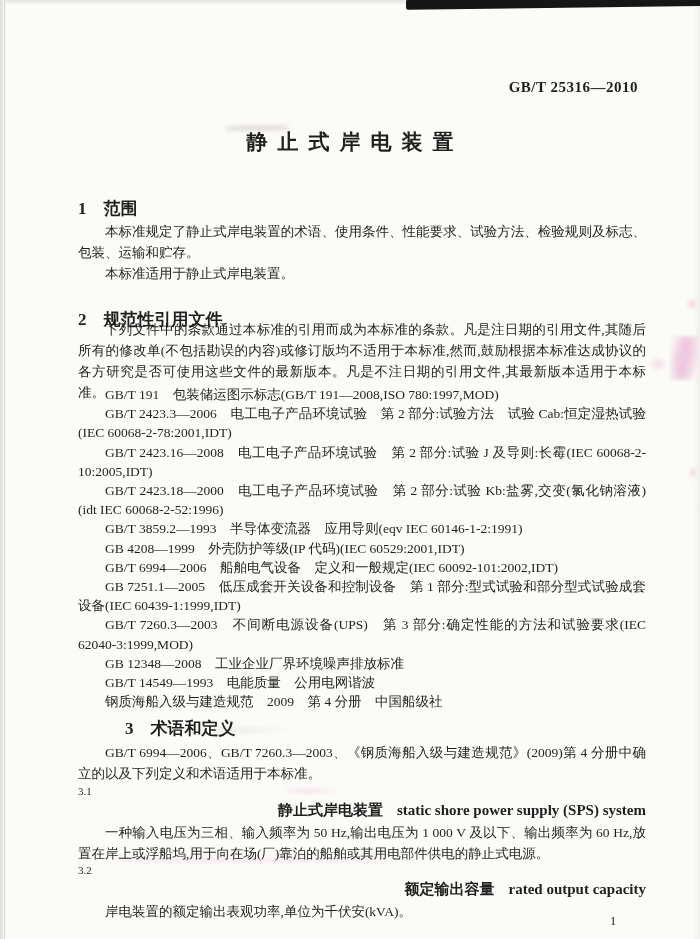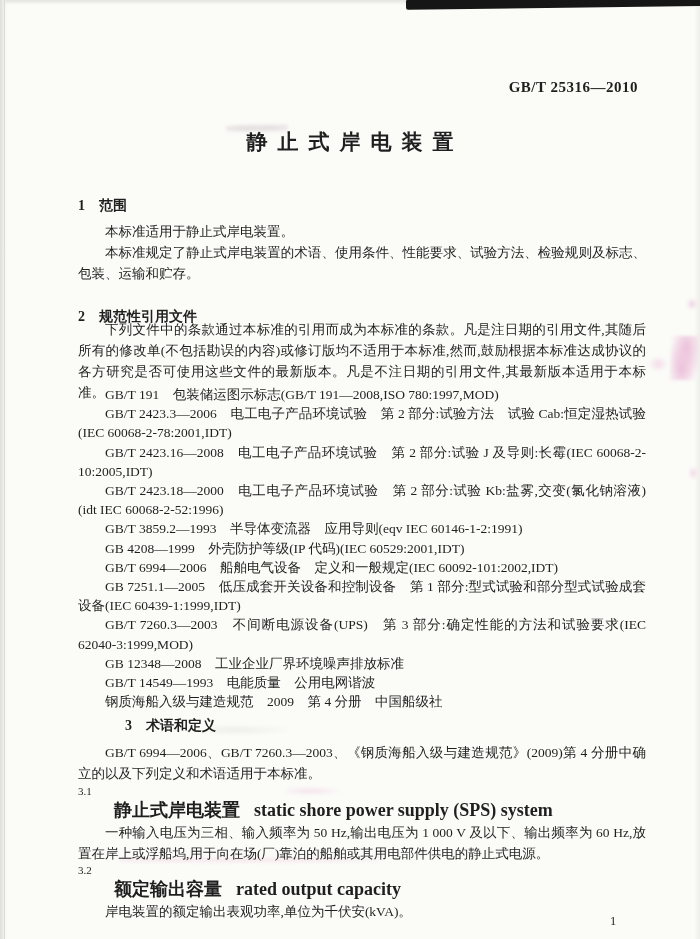--- a/index.html
+++ b/index.html
@@ -70,41 +70,41 @@
   .abs{position:absolute;left:78px;width:568px;}
   .std-code{
     position:absolute;top:79px;right:62px;left:auto;width:auto;
     font-weight:bold;font-size:15px;letter-spacing:.5px;
   }
   .doc-title{
     position:absolute;top:128px;left:0;width:700px;
     text-align:center;font-size:21px;font-weight:bold;
     letter-spacing:10px;text-indent:10px;
   }
-  .h2{font-weight:bold;font-size:14px;}
+  .h2{font-weight:bold;font-size:17px;}
   .sec1-h{top:197px;}
   .sec1-p{top:221px;}
   .sec2-h{top:308px;}
   .sec2-p{top:319px;}
   .refs{top:385px;}
   .sec3-h{top:717px;margin-left:47px;}
   .sec3-p{top:742px;}
   .d1-num{top:783px;}
   .d1-term{top:802px;}
   .d1-body{top:822px;}
   .d2-num{top:862px;}
   .d2-term{top:881px;}
   .d2-body{top:901px;}
   p.body, .refs p{
     font-size:13.5px;line-height:21px;text-align:justify;
     text-indent:2em;
   }
   .refs p{line-height:19.2px;}
   .num{font-size:11px;line-height:16px;}
-  .term{font-size:18px;line-height:17px;text-indent:2em;font-weight:bold;}
+  .term{font-size:15px;line-height:17px;text-indent:2em;font-weight:bold;text-align:right;}
   .term .en{margin-left:14px;}
   .page-num{
     position:absolute;top:914px;left:610px;width:auto;
     font-size:12.5px;
   }
 </style>
 </head>
 <body>
 
 <div class="paper">
@@ -122,22 +122,22 @@
   <div class="smudge s6"></div>
   <div class="smudge s7"></div>
   <div class="smudge s8"></div>
 
   <div class="abs std-code">GB/T 25316—2010</div>
 
   <div class="doc-title">静止式岸电装置</div>
 
   <div class="abs sec1-h h2">1　范围</div>
   <div class="abs sec1-p">
+    <p class="body">本标准规定了静止式岸电装置的术语、使用条件、性能要求、试验方法、检验规则及标志、包装、运输和贮存。</p>
     <p class="body">本标准适用于静止式岸电装置。</p>
-    <p class="body">本标准规定了静止式岸电装置的术语、使用条件、性能要求、试验方法、检验规则及标志、包装、运输和贮存。</p>
   </div>
 
   <div class="abs sec2-h h2">2　规范性引用文件</div>
   <div class="abs sec2-p">
     <p class="body">下列文件中的条款通过本标准的引用而成为本标准的条款。凡是注日期的引用文件,其随后所有的修改单(不包括勘误的内容)或修订版均不适用于本标准,然而,鼓励根据本标准达成协议的各方研究是否可使用这些文件的最新版本。凡是不注日期的引用文件,其最新版本适用于本标准。</p>
   </div>
   <div class="abs refs">
     <p>GB/T 191　包装储运图示标志(GB/T 191—2008,ISO 780:1997,MOD)</p>
     <p>GB/T 2423.3—2006　电工电子产品环境试验　第 2 部分:试验方法　试验 Cab:恒定湿热试验(IEC 60068-2-78:2001,IDT)</p>
     <p>GB/T 2423.16—2008　电工电子产品环境试验　第 2 部分:试验 J 及导则:长霉(IEC 60068-2-10:2005,IDT)</p>

